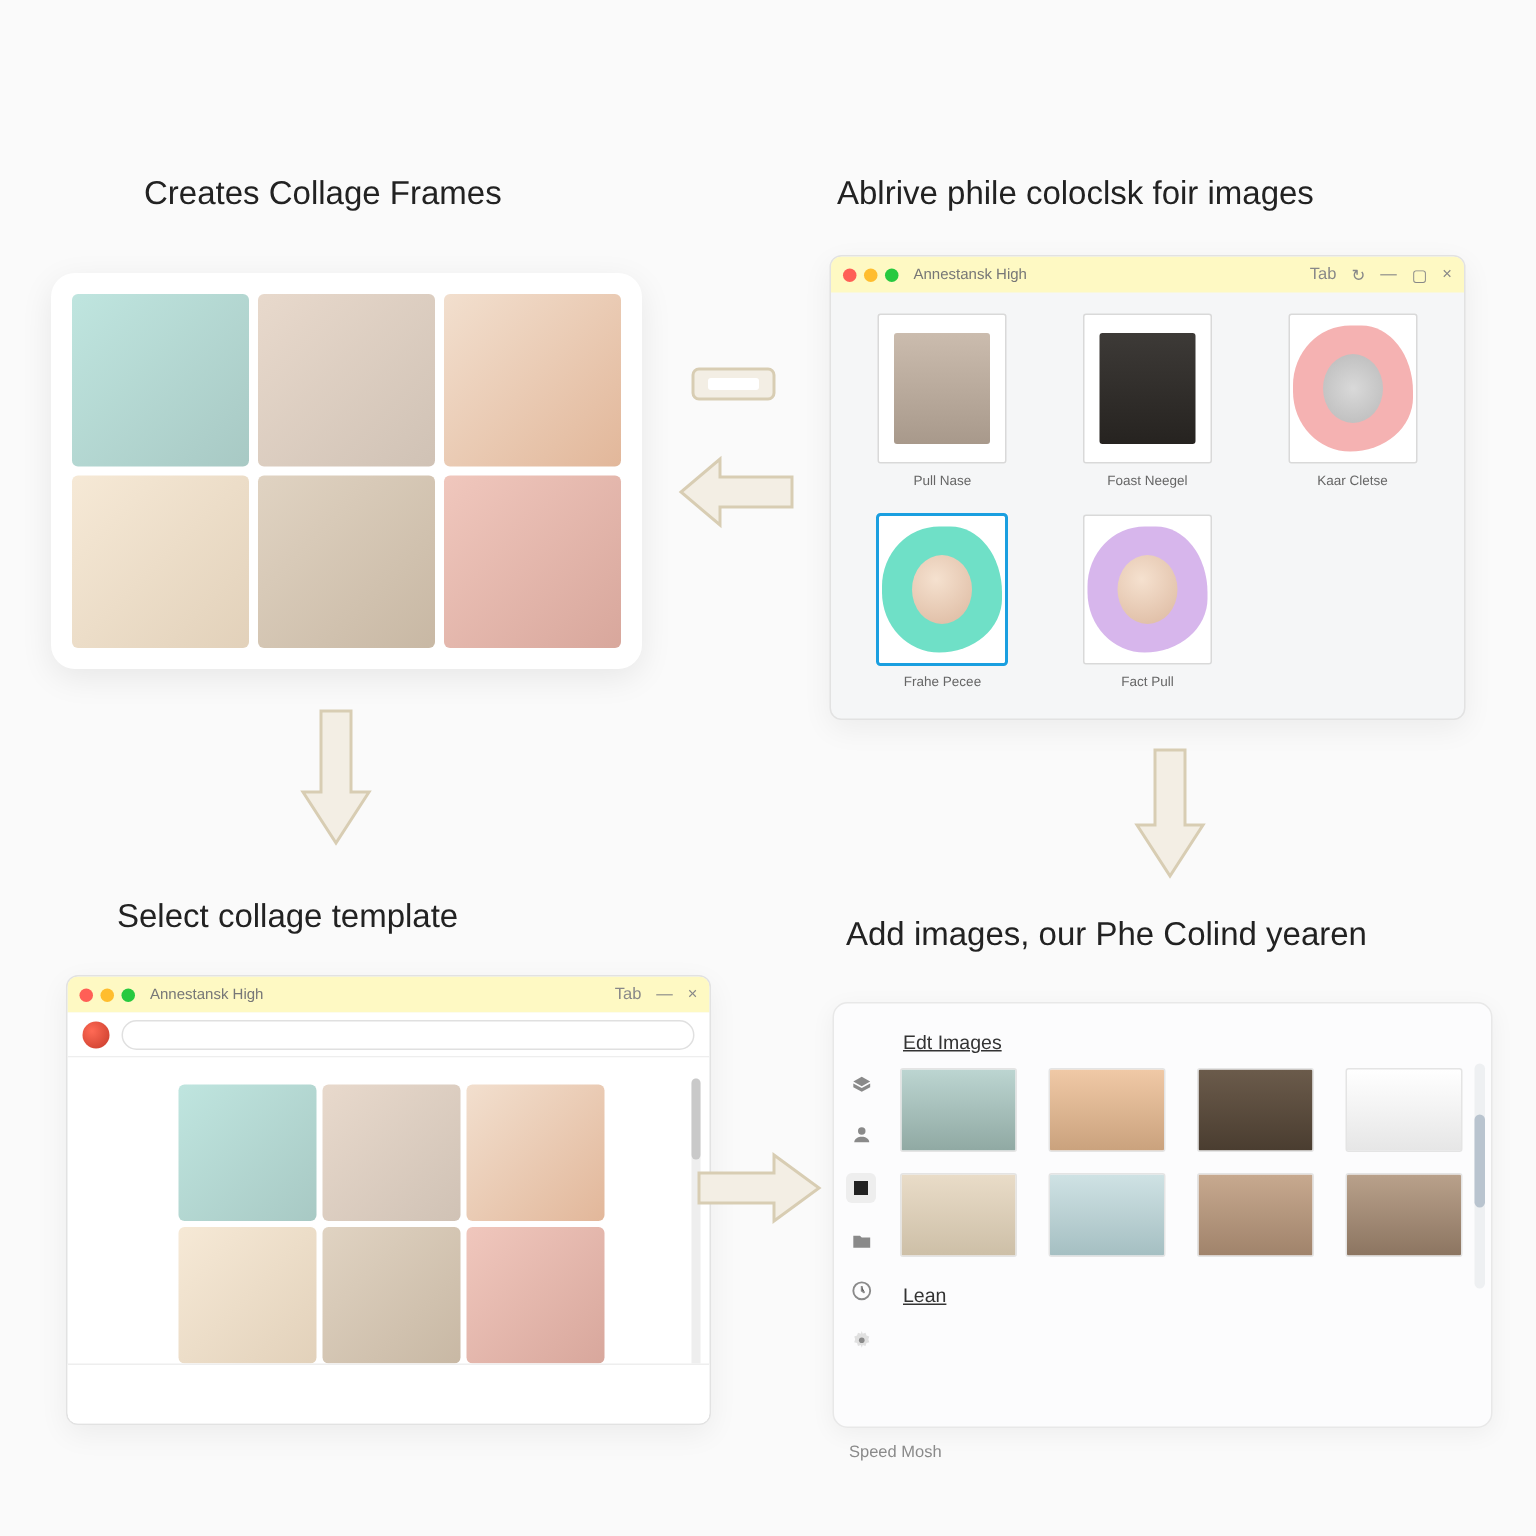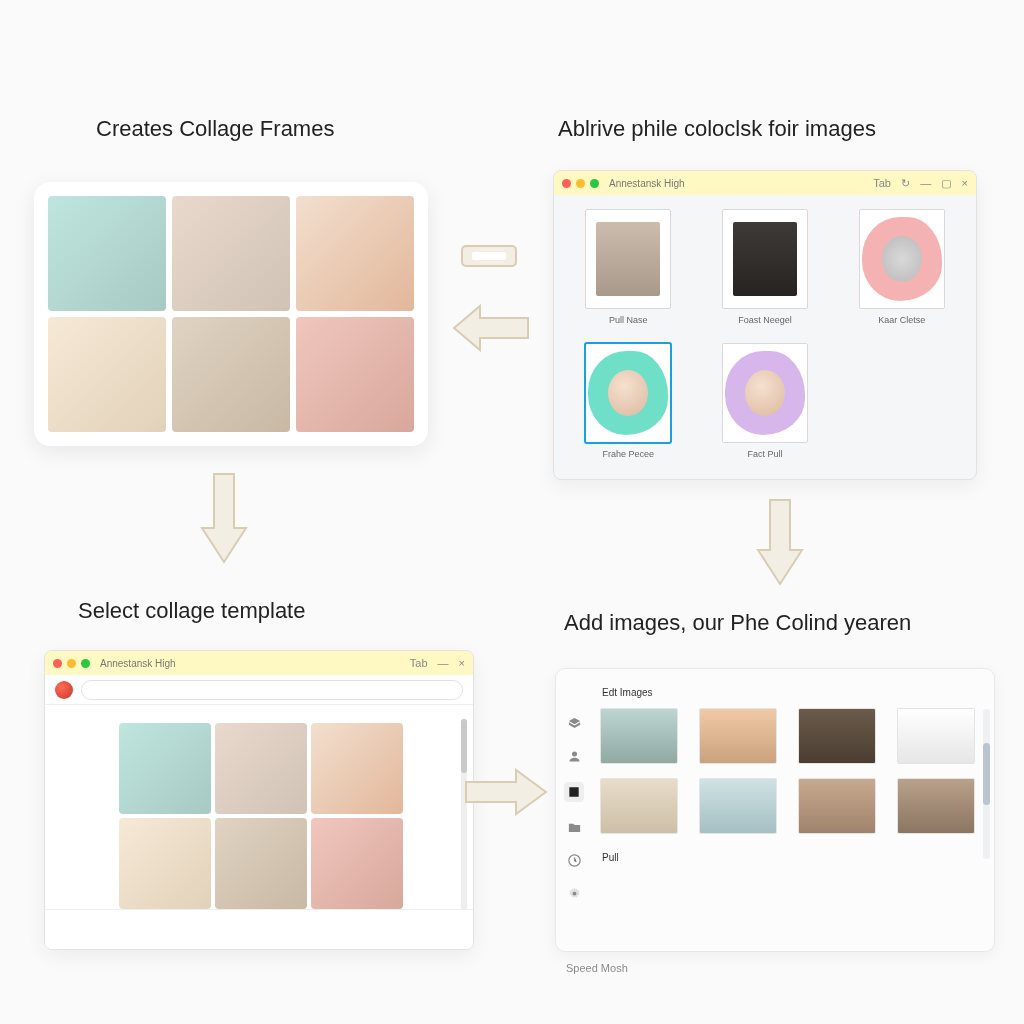--- a/index.html
+++ b/index.html
@@ -83,21 +83,21 @@
   
   #panel4 { left: 555px; top: 668px; width: 440px; height: 284px; background:#fcfcfd;
             border:1px solid #e8e8e8; border-radius:10px; box-shadow:0 4px 16px rgba(0,0,0,.05);
             position:absolute; display:flex; }
   #panel4 .rail { width:36px; padding:14px 0; display:flex; flex-direction:column;
                   align-items:center; gap:18px; }
   .ricn { width:15px; height:15px; color:#8a8a8a; }
   .ricn.active { color:#222; background:#eee; padding:3px; border-radius:4px;
                  width:20px; height:20px; }
   #panel4 .main { flex:1; padding:14px 16px 10px 8px; position:relative; }
-  #panel4 .sect { font-size:10px; color:#333; margin:4px 0 10px 2px; }
+  #panel4 .sect { font-size:13px; color:#333; margin:4px 0 10px 2px;text-decoration:underline; }
   #panel4 .thumbs { display:grid; grid-template-columns:repeat(4,1fr); gap:14px 18px; }
   .ph { width:78px; height:56px; background:#d8d2c9; border:1px solid #e4e4e4;
         border-radius:2px; }
   .ph1{background:linear-gradient(#bcd5d1,#90a9a3)}
   .ph2{background:linear-gradient(#f0c9a6,#caa27d)}
   .ph3{background:linear-gradient(#6b5b4b,#4a3d30)}
   .ph4{background:linear-gradient(#fff,#e6e6e6)}
   .ph5{background:linear-gradient(#e9dcc8,#cdbfa7)}
   .ph6{background:linear-gradient(#cfe2e4,#a5bfc2)}
   .ph7{background:linear-gradient(#c7a98f,#a0836b)}
@@ -277,21 +277,21 @@
       <div class="ph ph1"></div>
       <div class="ph ph2"></div>
       <div class="ph ph3"></div>
       <div class="ph ph4"></div>
       <div class="ph ph5"></div>
       <div class="ph ph6"></div>
       <div class="ph ph7"></div>
       <div class="ph ph8"></div>
     </div>
     <div class="scroll"></div>
-    <div class="sect" style="margin-top:18px">Pull</div>
+    <div class="sect" style="margin-top:18px">Lean</div>
   </div>
 </div>
 <div style="position:absolute;left:566px;top:962px;font-size:11px;color:#8a8a8a">Speed Mosh</div>
 
 <div class="arrow" style="left:454px;top:236px">
   <svg width="70" height="40">
       <rect class="ar-stroke" x="8" y="10" width="54" height="20" rx="4"></rect>
       <rect x="18" y="16" width="34" height="8" fill="#fff" rx="2"></rect>
     </svg>
 </div>

